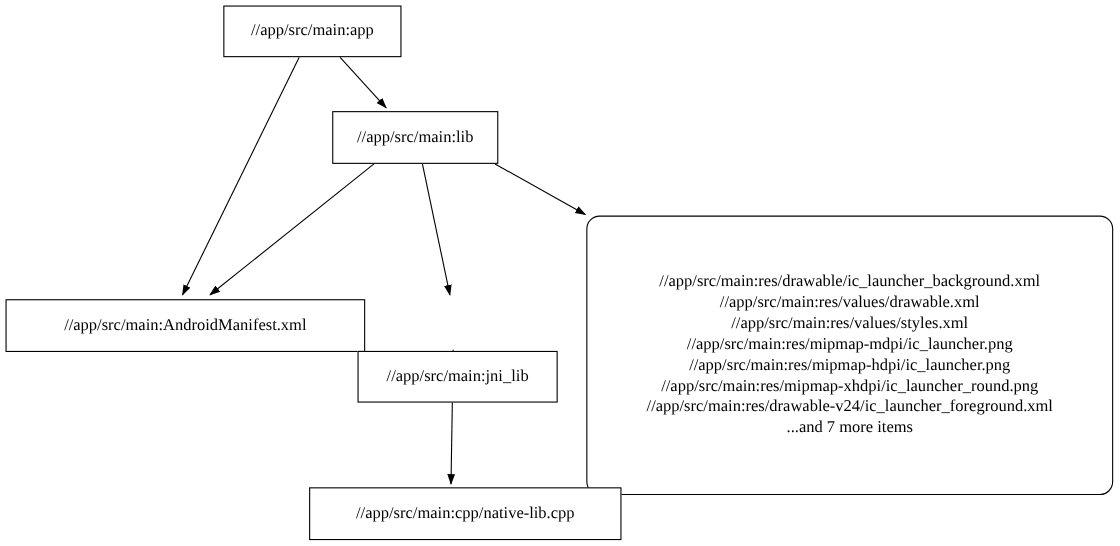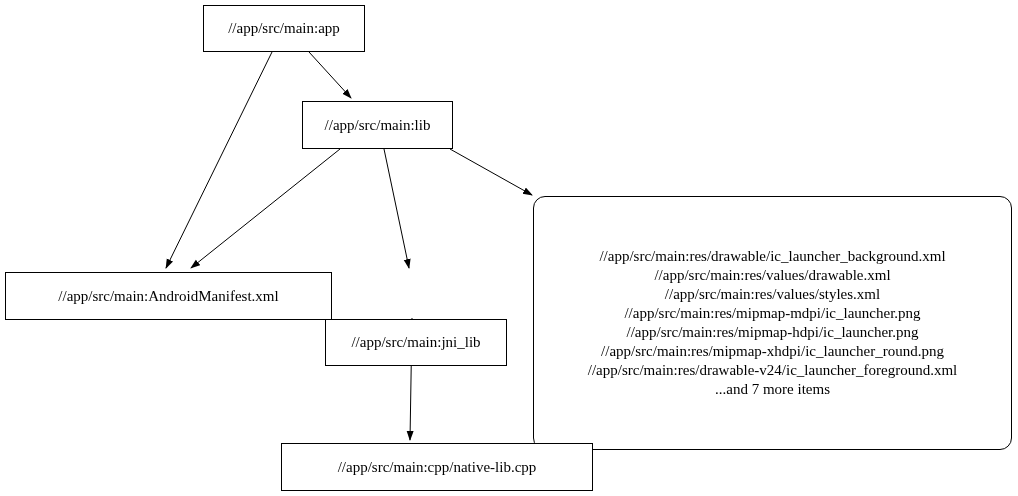--- a/index.html
+++ b/index.html
@@ -35,21 +35,21 @@
     text-align: center;
     font-size: 15px;
     line-height: 19px;
     white-space: nowrap;
   }
   .node-app            { left: 203px; top: 5px;   width: 162px; height: 47px; }
   .node-lib            { left: 302px; top: 101px; width: 151px; height: 48px; }
   .node-manifest       { left: 5px;   top: 272px; width: 327px; height: 48px; }
   .node-jni-lib        { left: 325px; top: 271px; width: 182px; height: 47px; margin-top: 48px; }
   .node-resources      { left: 533px; top: 196px; width: 479px; height: 254px; border-radius: 12px; }
-  .node-native-lib     { left: 281px; top: 443px; width: 312px; height: 48px; }
+  .node-native-lib     { left: 281px; top: 443px; width: 284px; height: 48px; }
   .res-line {
     display: block;
   }
 </style>
 </head>
 <body>
 
 <div id="canvas">
 
   <svg id="edges" viewBox="0 0 1018 496" xmlns="http://www.w3.org/2000/svg">

